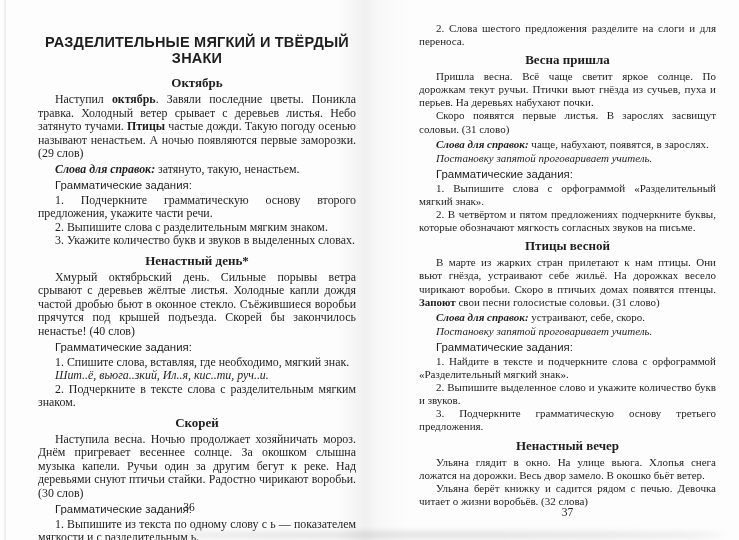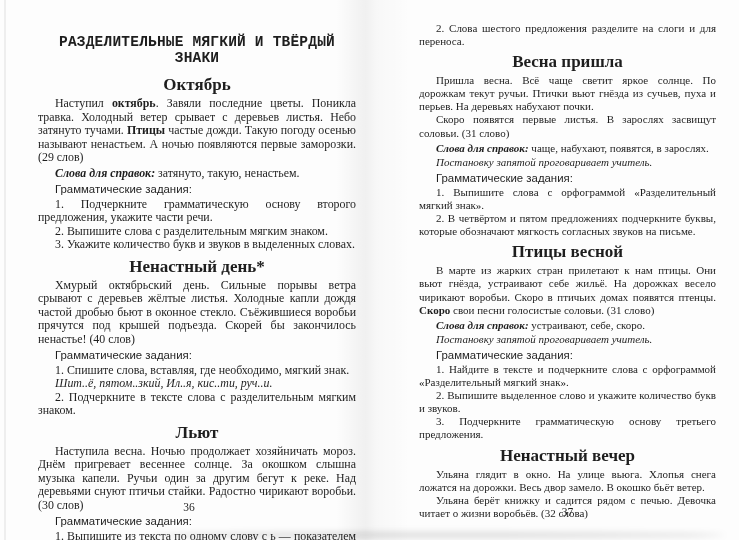--- a/index.html
+++ b/index.html
@@ -24,29 +24,29 @@
   .bottom-shadow {
     position: absolute; left: 150px; bottom: 2px; width: 575px; height: 6px;
     background: rgba(0,0,0,0.13); border-radius: 50%; filter: blur(3px);
     pointer-events: none;
   }
   .col { position: absolute; top: 0; }
   .col.left  { left: 38px;  width: 318px; }
   .col.right { left: 419px; width: 297px; }
 
   .chapter-heading {
-    font-family: Liberation Mono, monospace;
+    font-family: Liberation Sans, sans-serif;
     font-weight: bold;
     font-size: 14.5px;
     letter-spacing: 0.2px;
     text-align: center;
     margin: 34px 0 9px 0;
   }
   .sec-title {
-    font-size: 17px;
+    font-size: 13px;
     font-weight: bold;
     text-align: center;
     margin: 5px 0 2px 0;
   }
   .col p {
     margin: 0;
     font-size: 11.9px;
     line-height: 13.5px;
     text-align: justify;
   }
@@ -94,26 +94,26 @@
       <p class="task">1. Подчеркните грамматическую основу второго предложения, укажите части речи.</p>
       <p class="task">2. Выпишите слова с разделительным мягким знаком.</p>
       <p class="task">3. Укажите количество букв и звуков в выделенных словах.</p>
     </section>
 
     <section>
       <h2 class="sec-title">Ненастный день*</h2>
       <p class="body-par">Хмурый октябрьский день. Сильные порывы ветра срывают с деревьев жёлтые листья. Холодные капли дождя частой дробью бьют в оконное стекло. Съёжившиеся воробьи прячутся под крышей подъезда. Скорей бы закончилось ненастье! (40 слов)</p>
       <p class="tasks-heading">Грамматические задания:</p>
       <p class="task">1. Спишите слова, вставляя, где необходимо, мягкий знак.</p>
-      <p class="task"><span style="font-style: italic;">Шит..ё, пятом..зкий, Ил..я, кис..ти, руч..и.</span></p>
+      <p class="task"><span style="font-style: italic;">Шит..ё, вьюга..зкий, Ил..я, кис..ти, руч..и.</span></p>
       <p class="task">2. Подчеркните в тексте слова с разделительным мягким знаком.</p>
     </section>
 
     <section>
-      <h2 class="sec-title">Льют</h2>
+      <h2 class="sec-title">Скорей</h2>
       <p class="body-par">Наступила весна. Ночью продолжает хозяйничать мороз. Днём пригревает весеннее солнце. За окошком слышна музыка капели. Ручьи один за другим бегут к реке. Над деревьями снуют птичьи стайки. Радостно чирикают воробьи. (30 слов)</p>
       <p class="tasks-heading">Грамматические задания:</p>
       <p class="task">1. Выпишите из текста по одному слову с ь — показателем мягкости и с разделительным ь.</p>
     </section>
   </div>
 
   <div class="col right">
     <p class="task cont-task">2. Слова шестого предложения разделите на слоги и для переноса.</p>
 
     <section>
@@ -122,21 +122,21 @@
       <p class="body-par">Скоро появятся первые листья. В зарослях засвищут соловьи. (31 слово)</p>
       <p class="words-line"><span class="words-label">Слова для справок:</span><span> чаще, набухают, появятся, в зарослях.</span></p>
       <p class="note-line">Постановку запятой проговаривает учитель.</p>
       <p class="tasks-heading">Грамматические задания:</p>
       <p class="task">1. Выпишите слова с орфограммой «Разделительный мягкий знак».</p>
       <p class="task">2. В четвёртом и пятом предложениях подчеркните буквы, которые обозначают мягкость согласных звуков на письме.</p>
     </section>
 
     <section>
       <h2 class="sec-title">Птицы весной</h2>
-      <p class="body-par"><span>В марте из жарких стран прилетают к нам птицы. Они вьют гнёзда, устраивают себе жильё. На дорожках весело чирикают воробьи. Скоро в птичьих домах появятся птенцы. </span><span style="font-weight: bold;">Скоро</span><span> свои песни голосистые соловьи. (31 слово)</span></p>
+      <p class="body-par"><span>В марте из жарких стран прилетают к нам птицы. Они вьют гнёзда, устраивают себе жильё. На дорожках весело чирикают воробьи. Скоро в птичьих домах появятся птенцы. </span><span style="font-weight: bold;">Запоют</span><span> свои песни голосистые соловьи. (31 слово)</span></p>
       <p class="words-line"><span class="words-label">Слова для справок:</span><span> устраивают, себе, скоро.</span></p>
       <p class="note-line">Постановку запятой проговаривает учитель.</p>
       <p class="tasks-heading">Грамматические задания:</p>
       <p class="task">1. Найдите в тексте и подчеркните слова с орфограммой «Разделительный мягкий знак».</p>
       <p class="task">2. Выпишите выделенное слово и укажите количество букв и звуков.</p>
       <p class="task">3. Подчеркните грамматическую основу третьего предложения.</p>
     </section>
 
     <section>
       <h2 class="sec-title">Ненастный вечер</h2>

